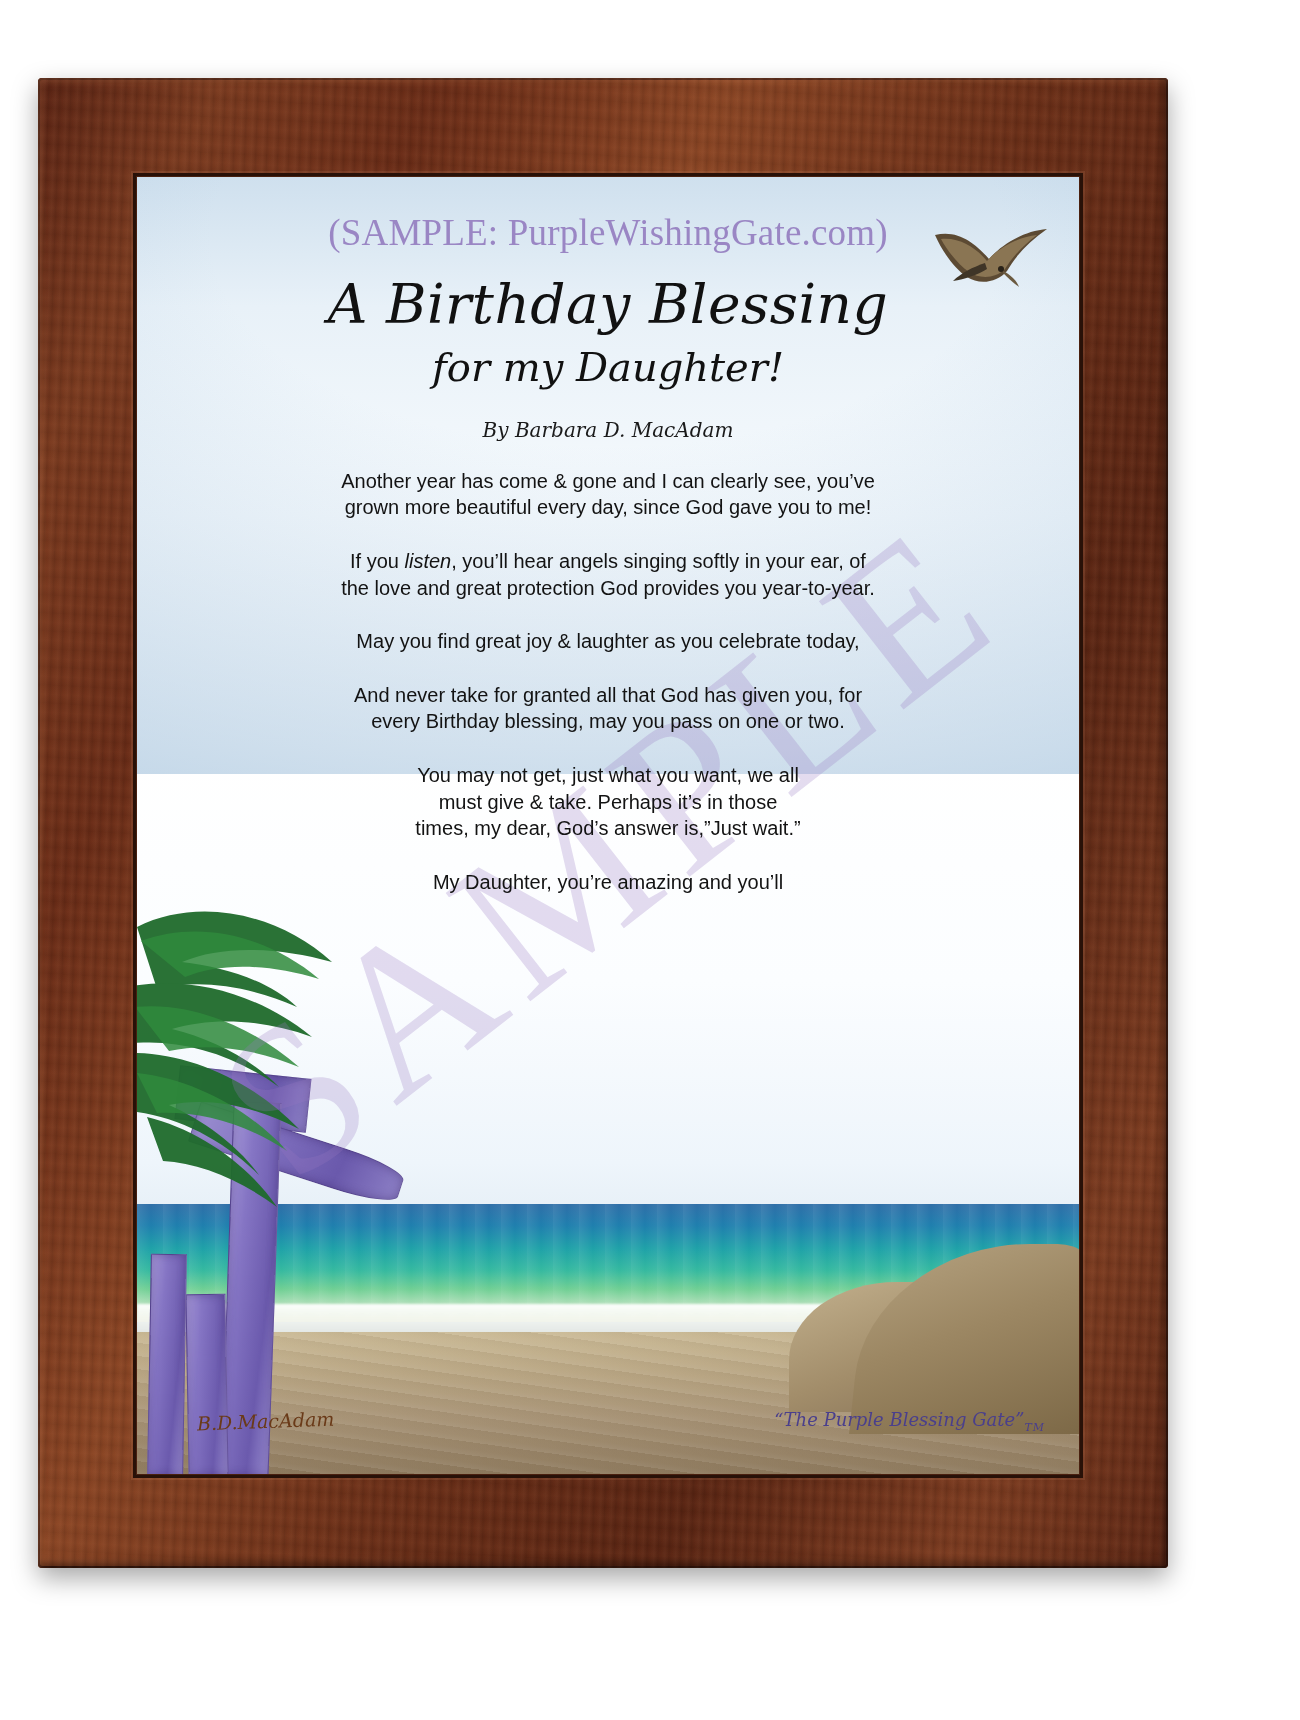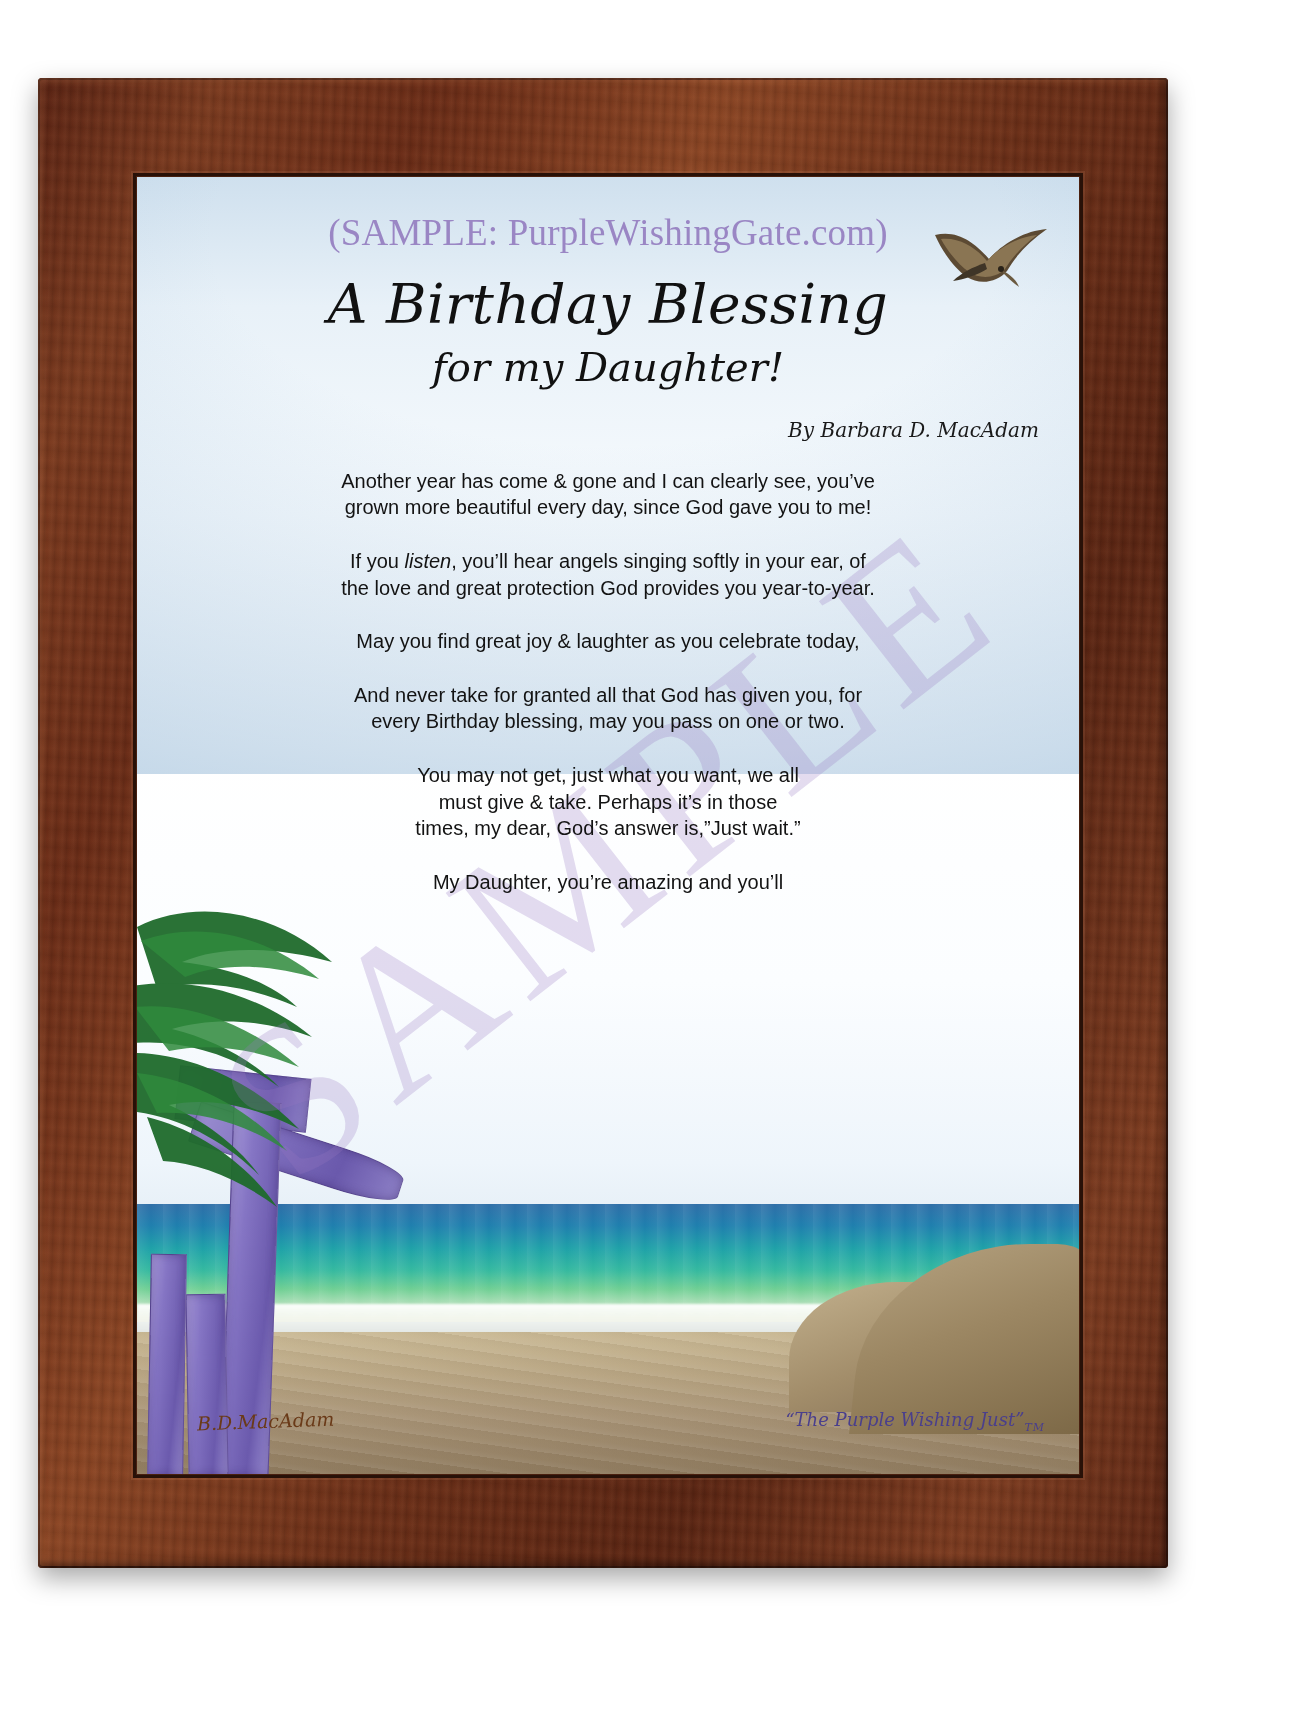--- a/index.html
+++ b/index.html
@@ -226,21 +226,20 @@
     font-size: 40px;
     font-style: italic;
     color: #111111;
   }
   #poem-author {
     margin-top: 28px;
     font-family: "DejaVu Serif", serif;
     font-size: 20px;
     font-style: italic;
     color: #1a1a1a;
-    text-align: right;
   }
   #poem-body {
     margin-top: 26px;
     font-family: "Liberation Sans", sans-serif;
     font-size: 20px;
     line-height: 1.33;
     color: #131313;
   }
   .stanza { margin-bottom: 27px; }
   .stanza .line { display: block; white-space: nowrap; }
@@ -382,17 +381,17 @@
           <span class="line">times, my dear, God’s answer is,”Just wait.”</span>
         </div>
         <div class="stanza">
           <span class="line">My Daughter, you’re amazing and you’ll</span>
         </div>
       </div>
     </div>
 
     <div id="artist-signature">B.D.MacAdam</div>
     <div id="brand-mark">
-      <span>“The Purple Wishing Just”</span><span class="tm">TM</span>
+      <span>“The Purple Blessing Gate”</span><span class="tm">TM</span>
     </div>
 
   </div>
 </div>
 
 </body></html>

